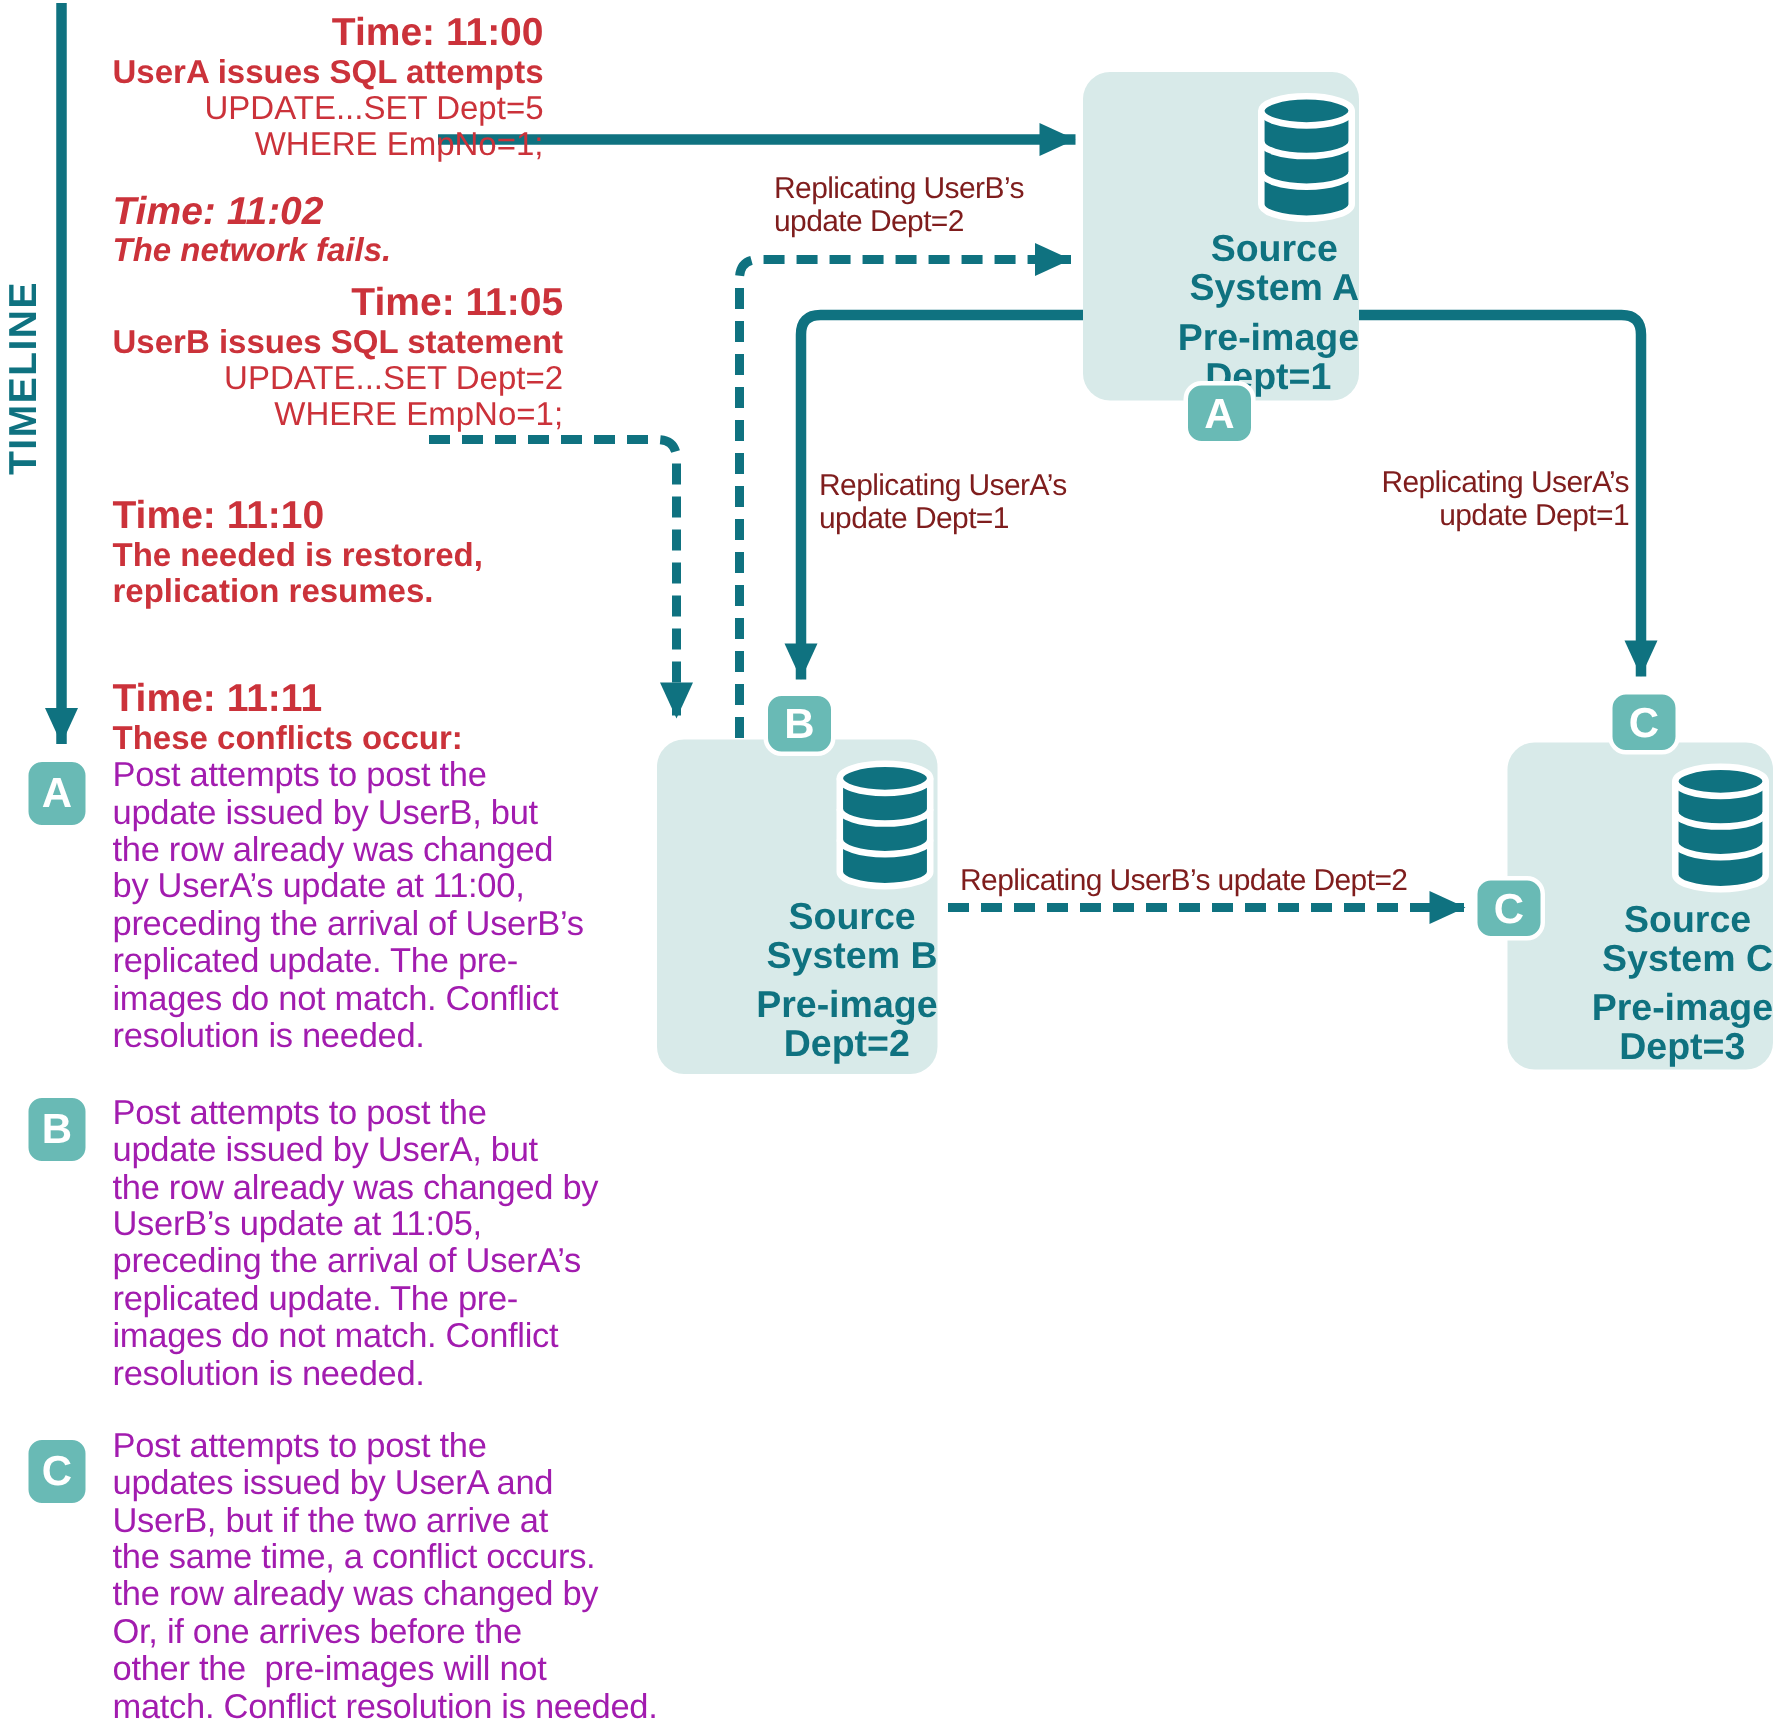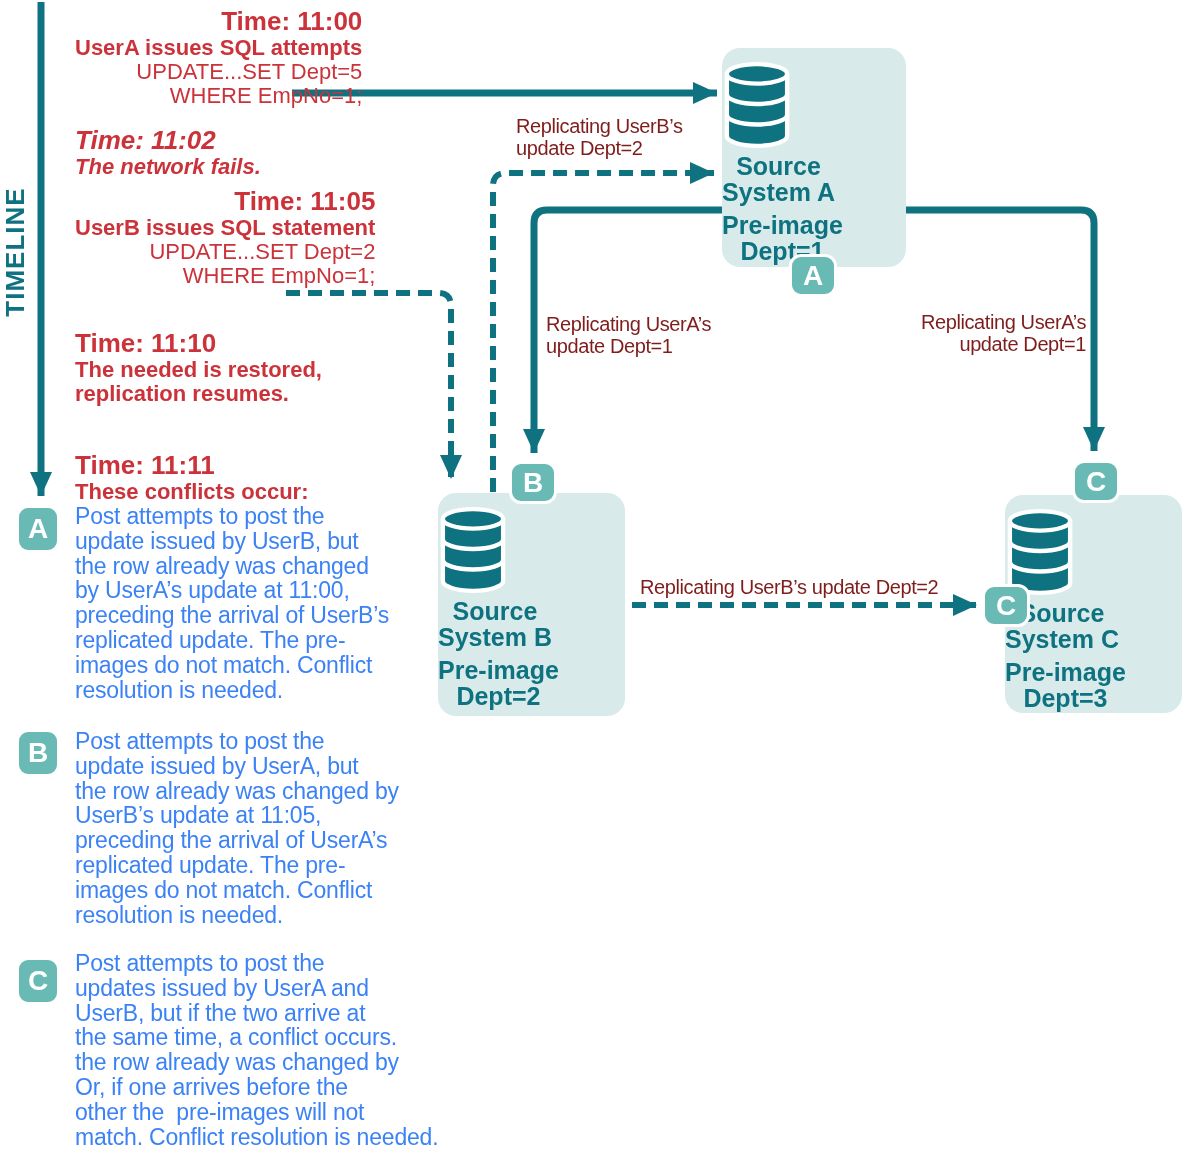--- a/index.html
+++ b/index.html
@@ -17,21 +17,21 @@
     letter-spacing:1px;white-space:nowrap;
   }
   
   .event{color:#cb323a;white-space:nowrap;}
   .t-head{font-size:26px;font-weight:bold;line-height:30px;}
   .t-bold{font-size:22px;font-weight:bold;line-height:24px;}
   .t-reg{font-size:22px;font-weight:normal;line-height:24px;}
   
   .sysbox{
     background:#d8eae9;border-radius:18px;display:flex;flex-direction:column;
-    align-items:flex-start;box-sizing:border-box;padding-top:13px;
+    align-items:flex-end;box-sizing:border-box;padding-top:13px;
   }
   .db-icon{display:block;}
   .sys-title,.sys-pre{
     color:#0f7280;font-weight:bold;font-size:25px;line-height:26px;
     text-align:center;white-space:pre-wrap;
   }
   .sys-title{margin-top:4px;}
   .sys-pre{margin-top:7px;}
   
   .badge{
@@ -42,21 +42,21 @@
   .sys-badge{width:48px;height:43px;}
   .conf-badge{width:44px;height:48px;}
   
   .wire-label{
     color:#7f1d1d;font-size:20px;line-height:22px;letter-spacing:-0.4px;
     white-space:pre-wrap;
   }
   .wire-label.right{text-align:right;}
   
   .conf-text{
-    color:#3b82f6;font-size:23px;line-height:24.8px;letter-spacing:-0.2px;
+    color:#a21caf;font-size:23px;line-height:24.8px;letter-spacing:-0.2px;
     white-space:pre-wrap;width:470px;
   }
 </style>
 </head>
 <body>
 
 <div id="canvas">
 
   <svg id="wires" width="1190" height="1156" viewBox="0 0 1190 1156">
     <defs>

